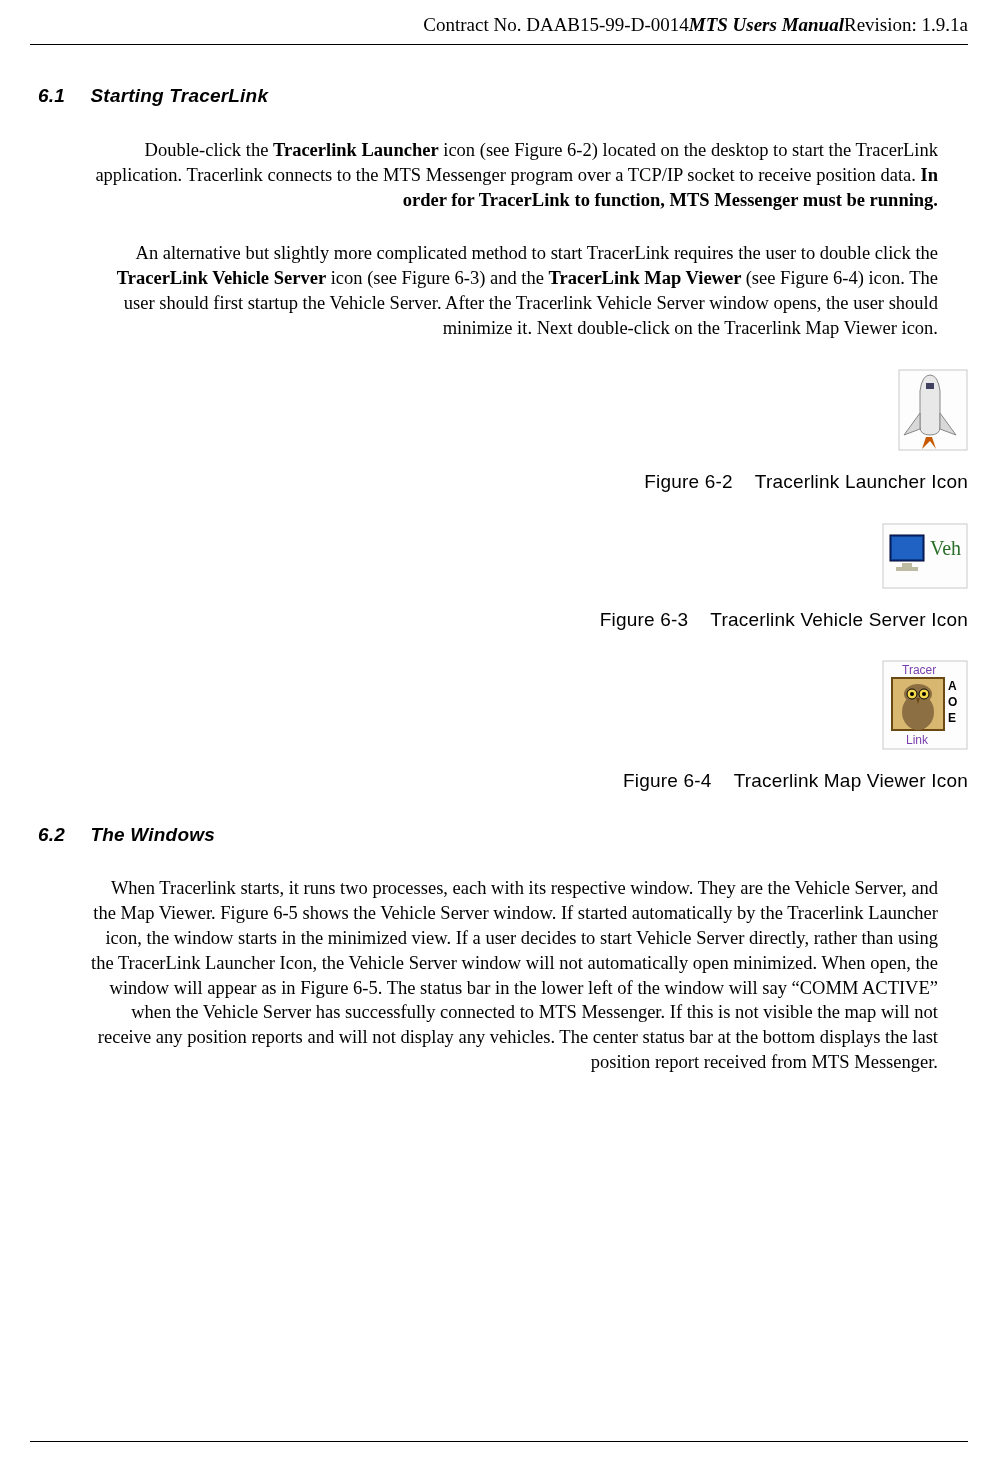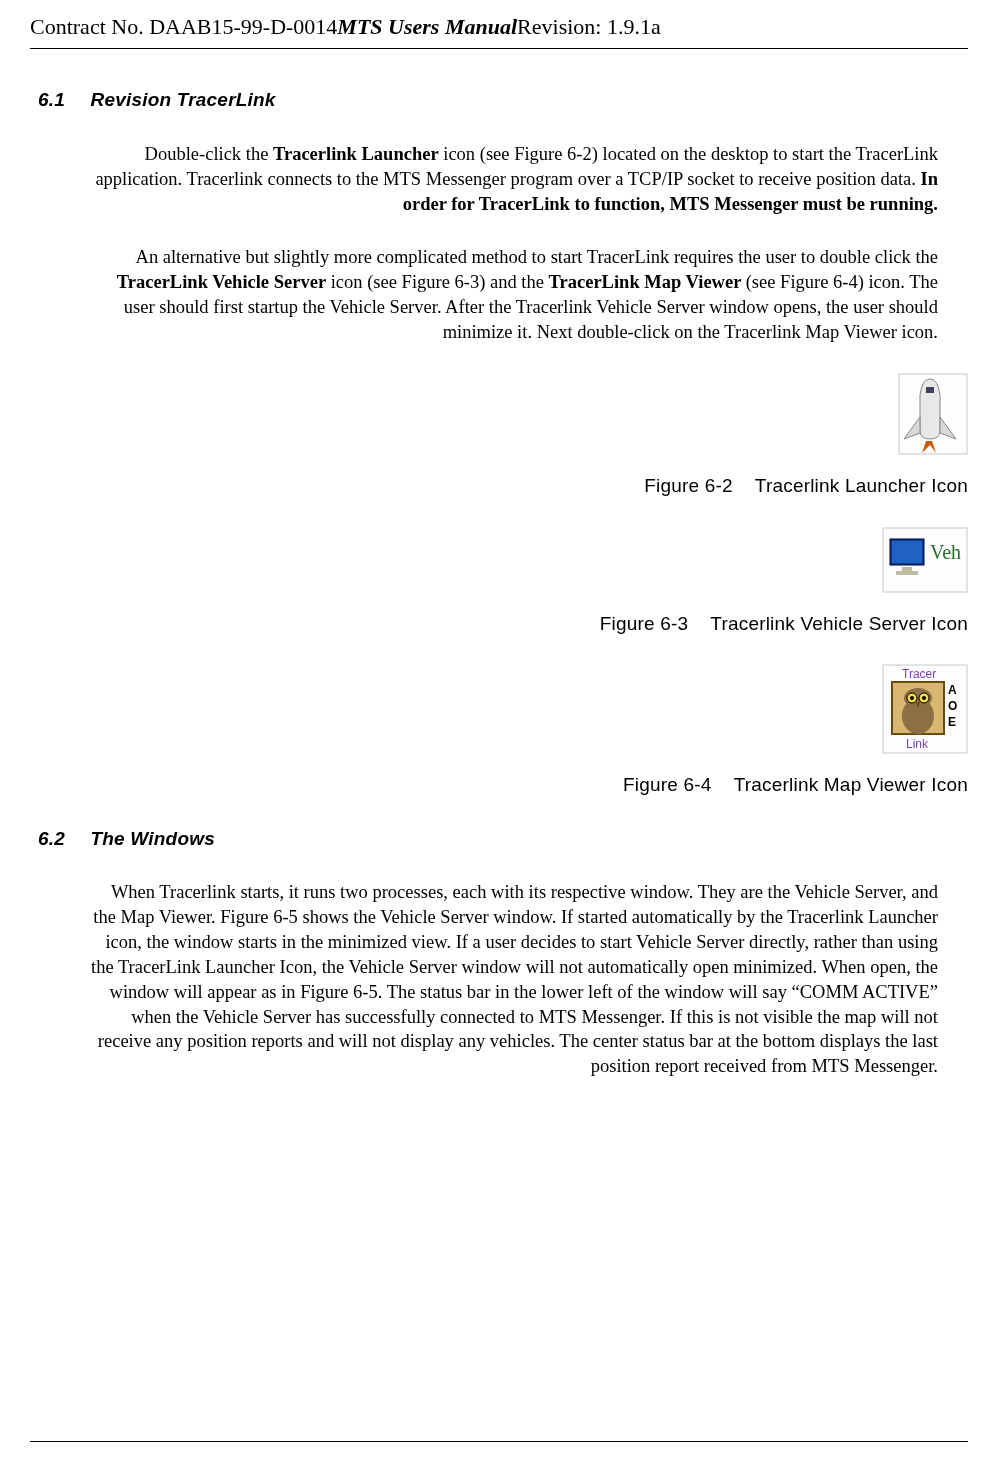--- a/index.html
+++ b/index.html
@@ -13,22 +13,22 @@
       line-height: 1.35;
       background: #fff;
       color: #000;
       width: 998px;
       height: 1460px;
       position: relative;
       padding: 12px 30px 0 30px;
     }
     .header-row {
       display: flex;
-      justify-content: flex-start;
-      font-size: 22px;
+      justify-content: flex-end;
+      font-size: 19px;
       margin-bottom: 6px;
     }
     .header-center {
       font-weight: bold;
       font-style: italic;
     }
     .header-rule {
       border: none;
       border-top: 1.5px solid #000;
       margin-bottom: 38px;
@@ -102,21 +102,21 @@
 
 <div class="header-row">
   <span>Contract No. DAAB15-99-D-0014</span>
   <span class="header-center">MTS Users Manual</span>
   <span>Revision:  1.9.1a</span>
 </div>
 <hr class="header-rule">
 
 <h2 class="section-heading">
   <span class="sec-num">6.1</span>
-  <span>Revision TracerLink</span>
+  <span>Starting TracerLink</span>
 </h2>
 
 <p class="body-para">
   <span>Double-click the </span><span class="bold">Tracerlink Launcher</span><span> icon (see Figure 6-2) located on the desktop to start the TracerLink application. Tracerlink connects to the MTS Messenger program over a TCP/IP socket to receive position data.  </span><span class="bold">In order for TracerLink to function, MTS Messenger must be running.</span>
 </p>
 
 <p class="body-para">
   <span>An alternative but slightly more complicated method to start TracerLink requires the user to double click the </span><span class="bold">TracerLink Vehicle Server</span><span> icon (see Figure 6-3) and the </span><span class="bold">TracerLink Map Viewer </span><span> (see Figure 6-4) icon.  The user should first startup the Vehicle Server. After the Tracerlink Vehicle Server window opens, the user should minimize it.  Next double-click on the Tracerlink Map Viewer icon.</span>
 </p>
 

